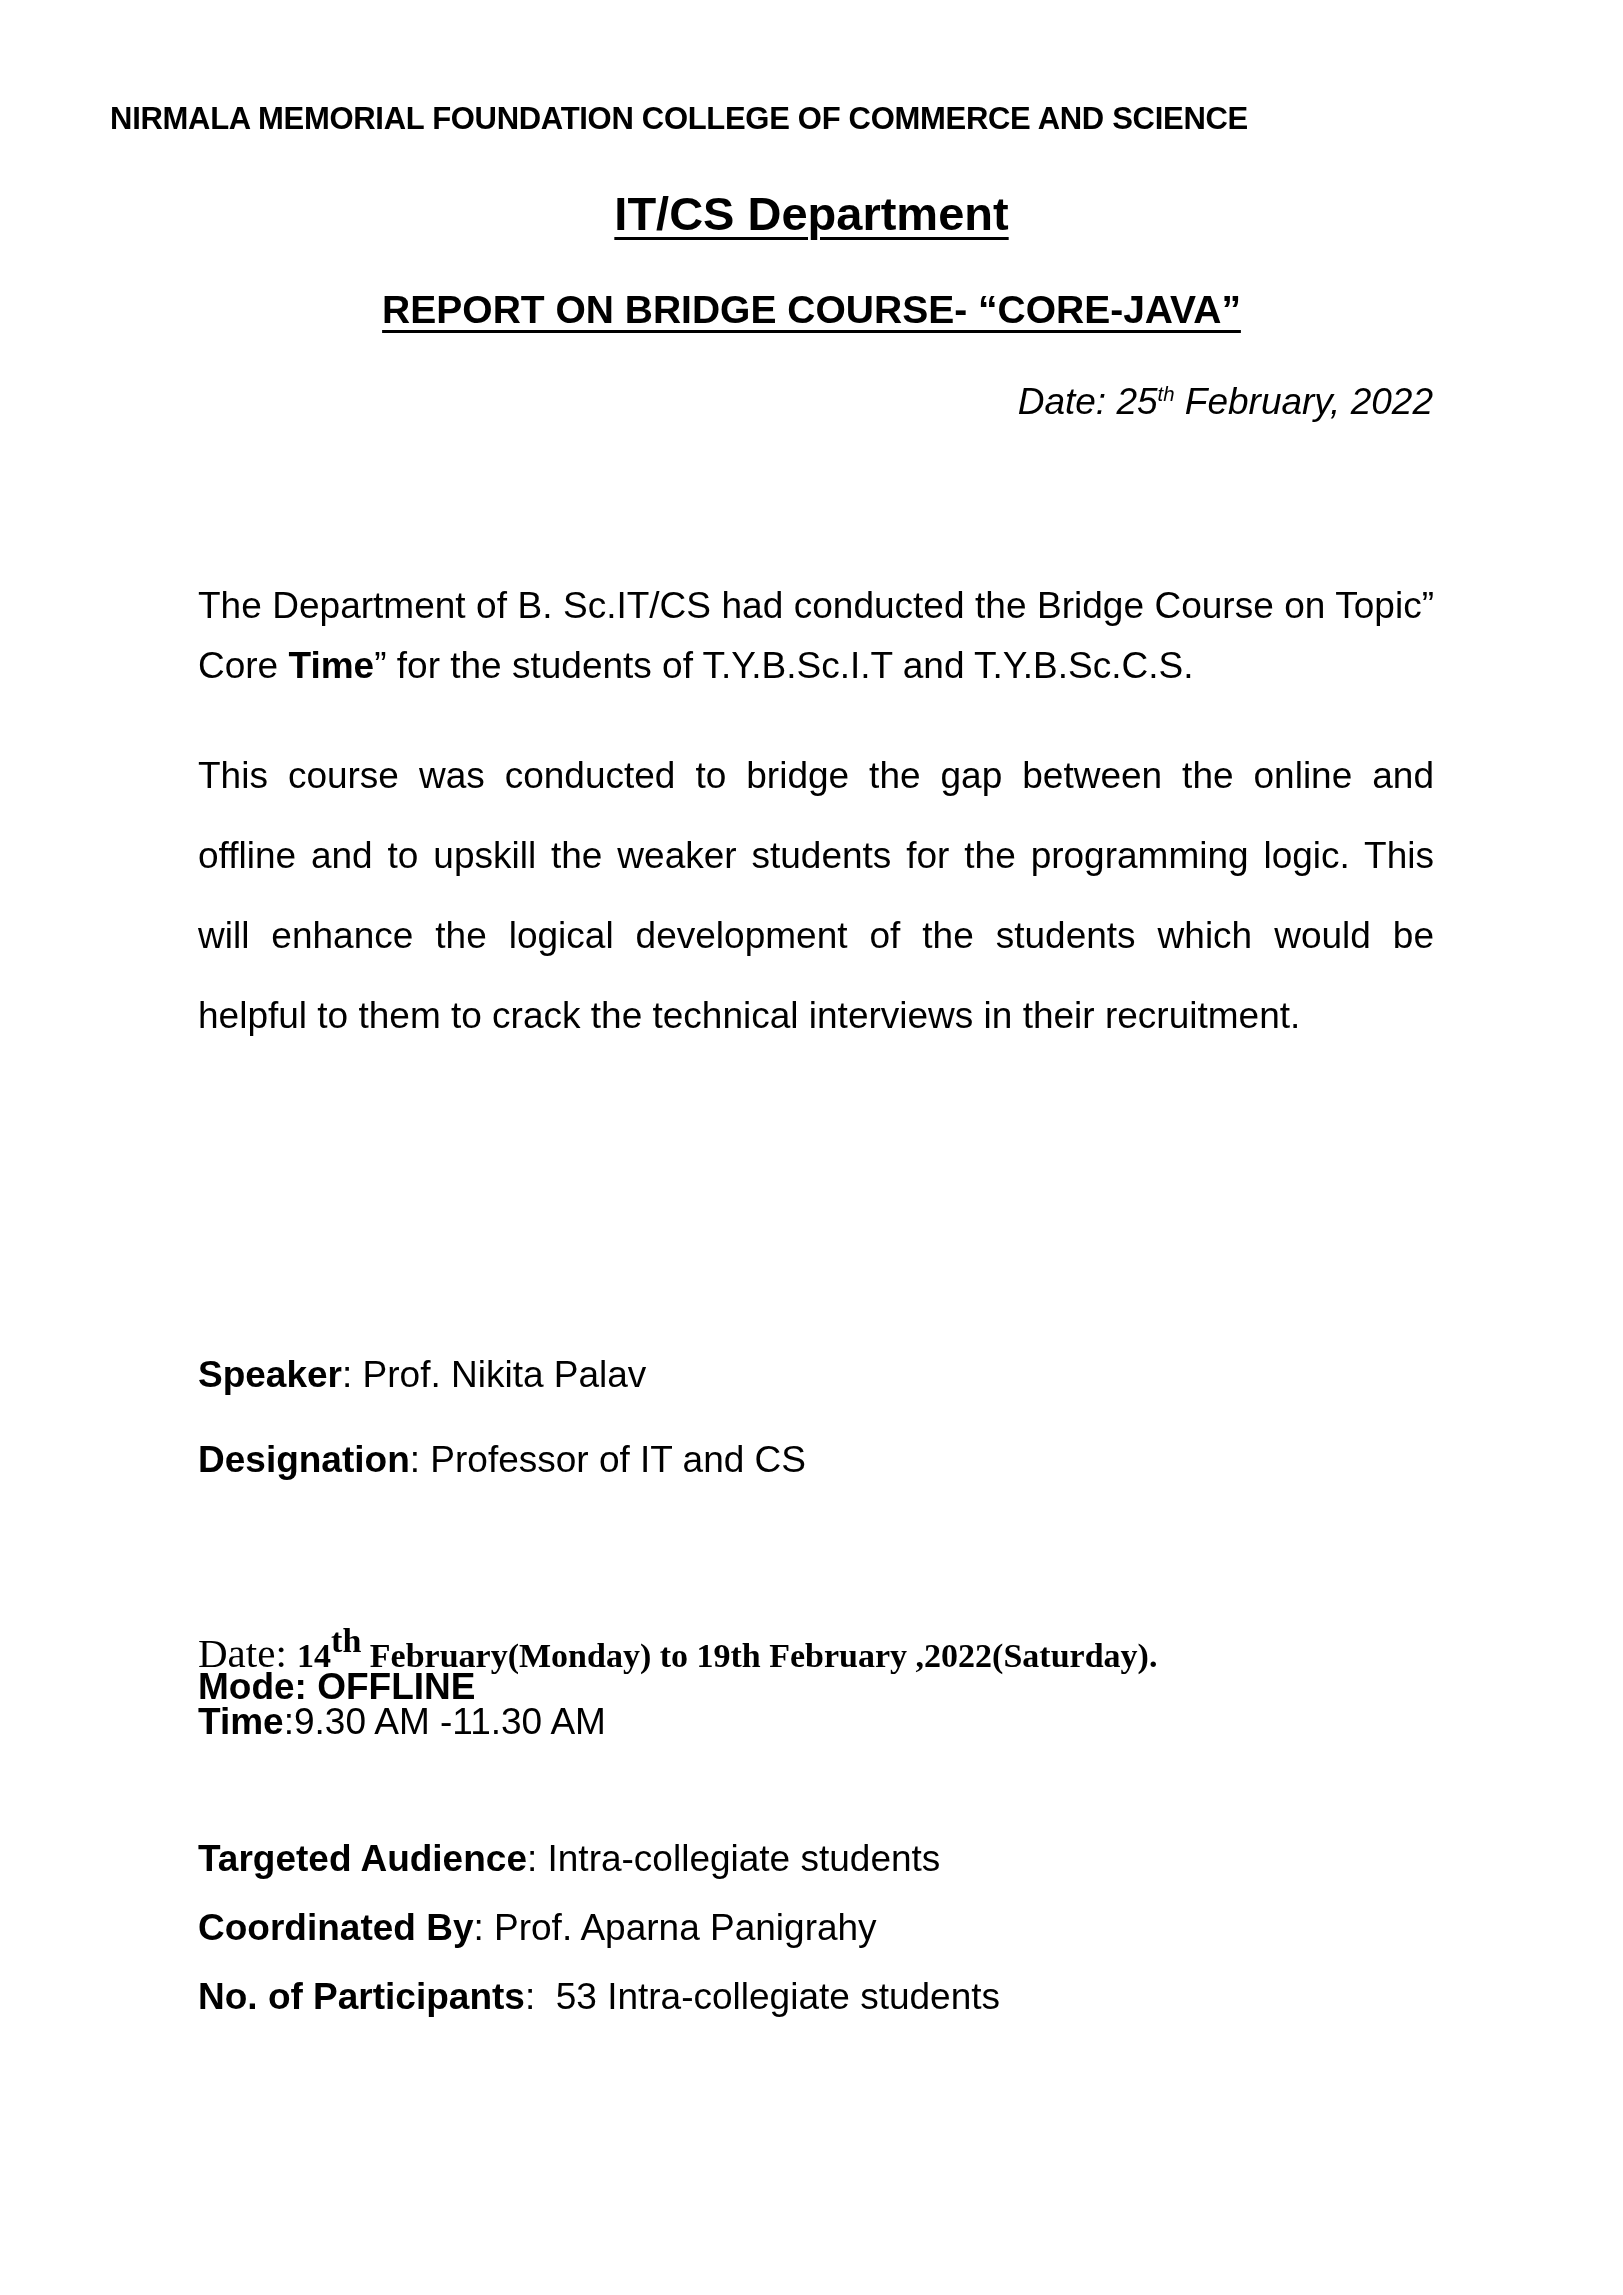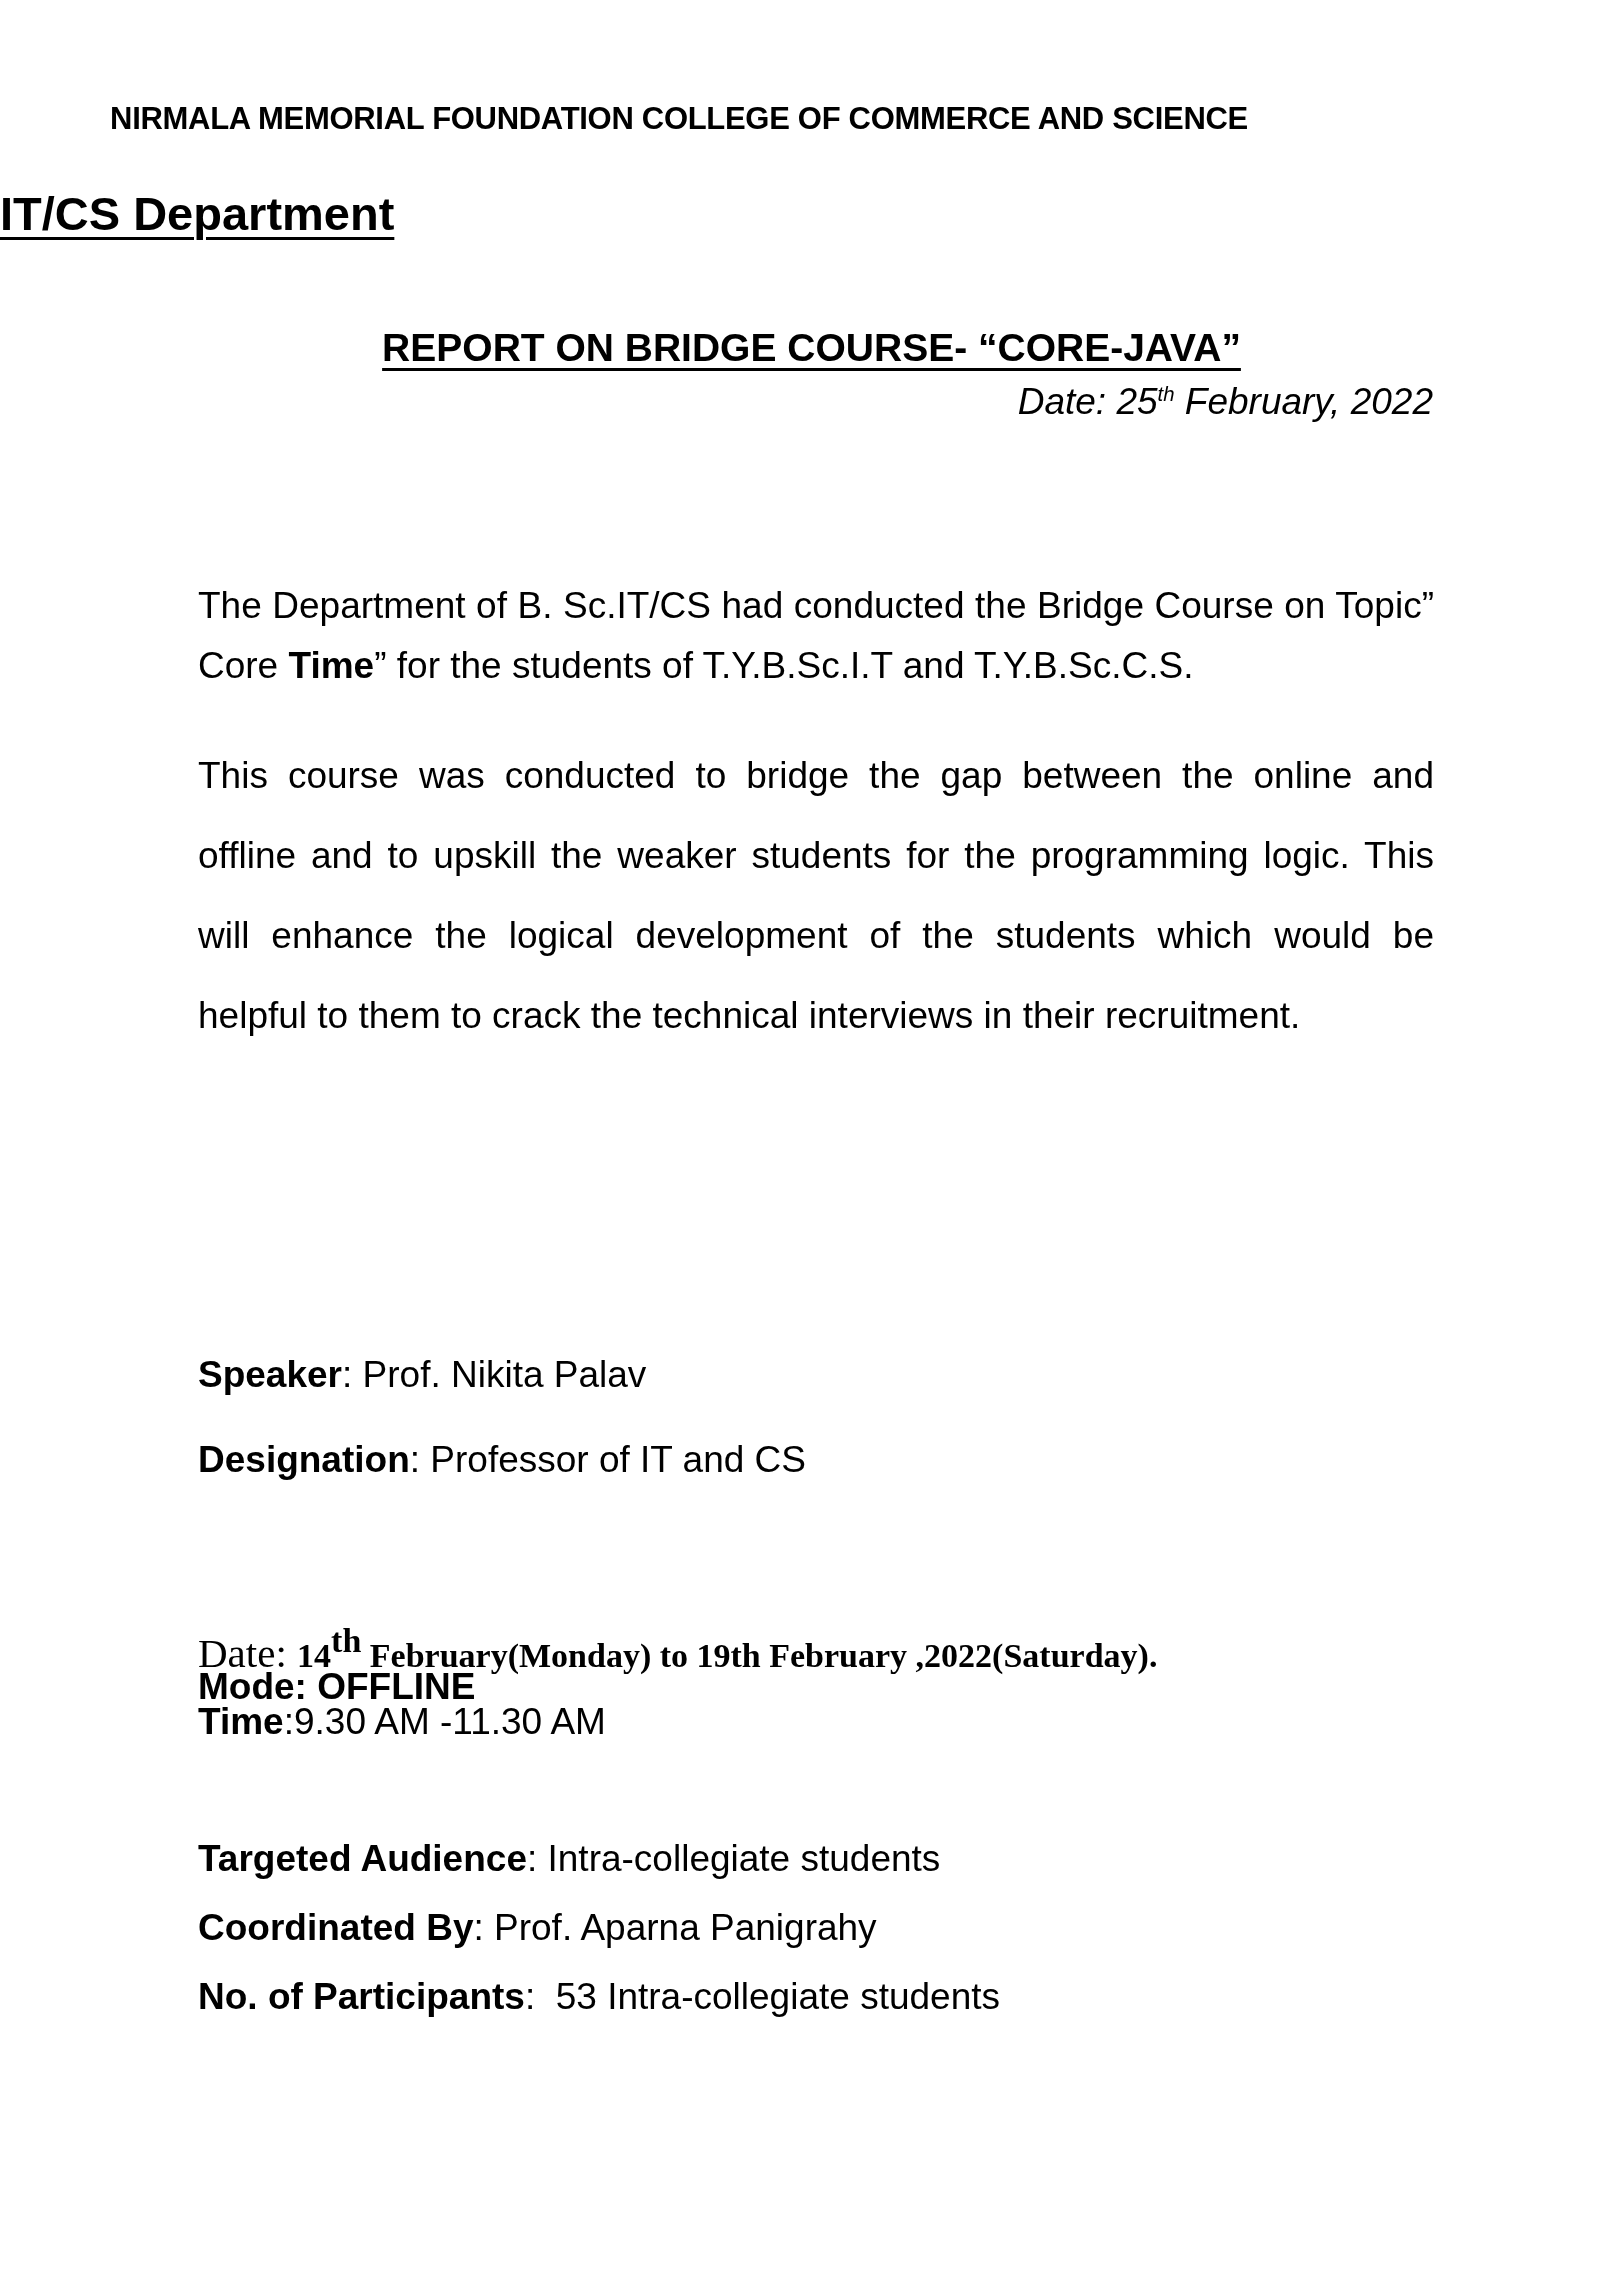--- a/index.html
+++ b/index.html
@@ -6,28 +6,28 @@
     body {
       width: 1623px; height: 2295px; position: relative; overflow: hidden;
       color: #000; font-family: "Liberation Sans", sans-serif;
     }
     .abs { position: absolute; }
     .college {
       left: 0; width: 1358px; top: 101px; text-align: center;
       font-weight: bold; font-size: 31px; letter-spacing: -0.3px;
     }
     .dept {
-      left: 0; width: 1623px; top: 186px; text-align: left;
+      left: 0; width: 1623px; top: 186px; text-align: center;
       font-weight: bold; font-size: 47px; text-decoration: underline;
       text-decoration-thickness: 3.3px; text-underline-offset: 6.5px;
     }
     .report-title {
       left: 0; width: 1623px; top: 288px; text-align: center;
       font-weight: bold; font-size: 39px; text-decoration: underline;
-      text-decoration-thickness: 3.3px; text-underline-offset: 6.5px; margin-top: 38px;
+      text-decoration-thickness: 3.3px; text-underline-offset: 6.5px;
     }
     .report-date {
       right: 190px; top: 381px; font-size: 37px; font-style: italic;
     }
     sup { font-size: 0.55em; vertical-align: super; line-height: 0; }
     .para {
       left: 198px; width: 1236px; font-size: 37px; text-align: justify;
       text-align-last: left;
     }
     .p1 { top: 576px; line-height: 60px; }

